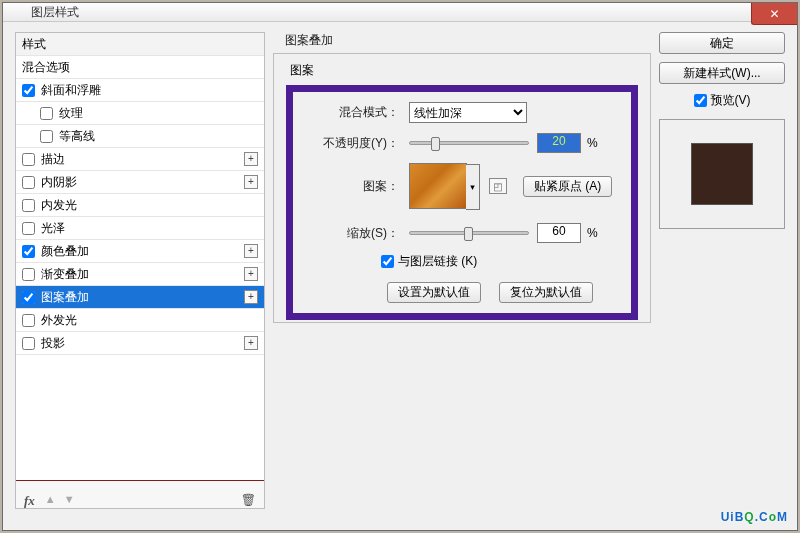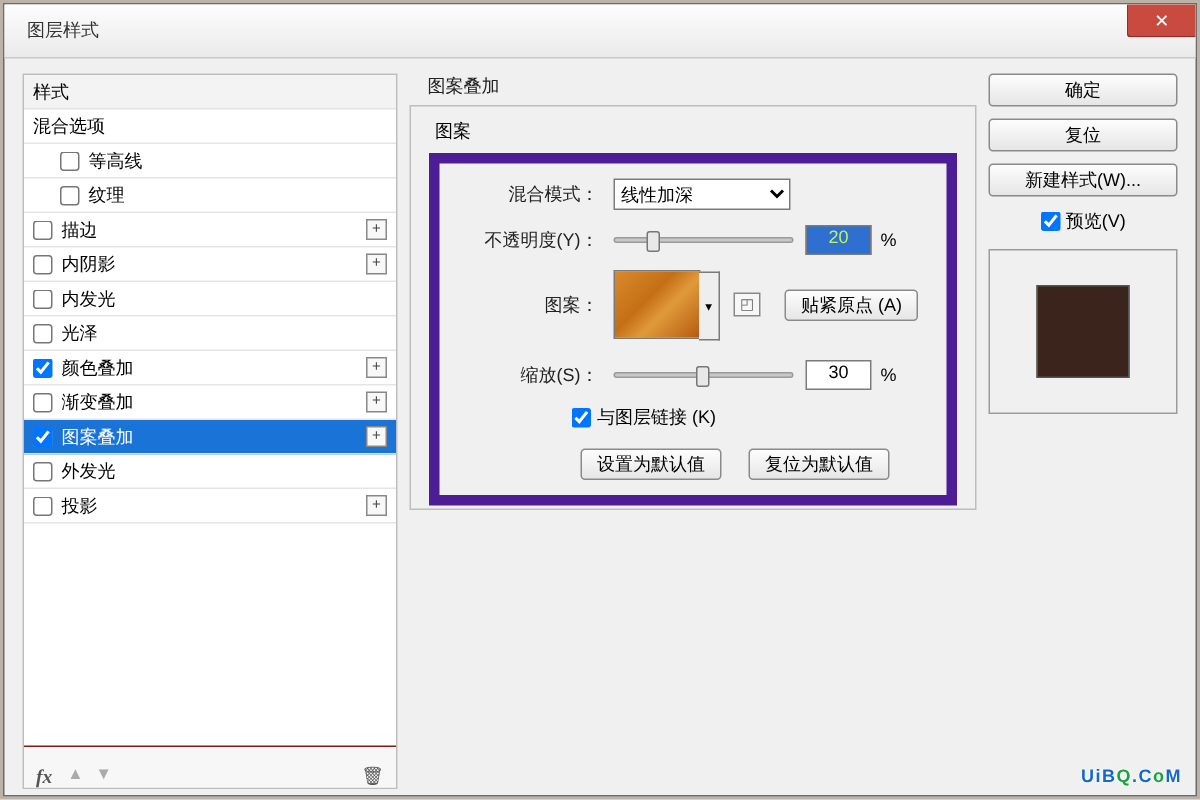--- a/index.html
+++ b/index.html
@@ -1,18 +1,18 @@
 <!DOCTYPE html>
 <html><head>
 <meta charset="utf-8">
 <style>
 * { box-sizing: border-box; margin: 0; padding: 0; font-family: "Microsoft YaHei", Tahoma, sans-serif; font-size: 12px; }
 body { background: #bbb3a8; width: 800px; height: 533px; position: relative; overflow: hidden; }
 .frame { position: absolute; left: 2px; top: 2px; width: 796px; height: 529px; background: #f0f0f0; border: 1px solid #6b6b6b; }
-.titlebar { height: 36px; background: linear-gradient(#fdfdfd,#eaeaea); border-bottom: 1px solid #c9c9c9; display: flex; align-items: center; padding-left: 15px; }
+.titlebar { height: 19px; background: linear-gradient(#fdfdfd,#eaeaea); border-bottom: 1px solid #c9c9c9; display: flex; align-items: flex-end; padding-left: 28px; }
 .titlebar .title { color: #333; }
 .closebtn { position: absolute; right: 0; top: 0; width: 46px; height: 22px; background: #c94a3f; color: #fff; display: flex; align-items: center; justify-content: center; font-size: 14px; border: 1px solid #8f2f27; border-top: none; border-right: none; border-bottom-left-radius: 3px; }
 .content { display: flex; height: calc(100% - 30px); }
 .left { width: 250px; border-right: 1px solid #bdbdbd; background: #fff; margin: 10px 0 10px 12px; border: 1px solid #bdbdbd; display: flex; flex-direction: column; }
 .left-list { flex: 1; overflow: hidden; }
 .lrow { display: flex; align-items: center; height: 23px; padding: 0 6px; border-bottom: 1px solid #e5e5e5; position: relative; }
 .lrow.head { background: #f3f3f3; font-weight: normal; }
 .lrow input[type=checkbox] { margin-right: 6px; }
 .lrow .indent { margin-left: 18px; }
 .lrow.selected { background: #1a74d8; color: #fff; }
@@ -66,26 +66,30 @@
     <div class="left">
       <div class="left-list">
         <div class="lrow head">
           <span>样式</span>
         </div>
         <div class="lrow">
           <span>混合选项</span>
         </div>
 
         <div class="lrow">
+          <input type="checkbox" checked="" style="">
+          <span>斜面和浮雕</span>
+        </div>
+        <div class="lrow">
+          <input type="checkbox" class="indent" style="">
+          <span>纹理</span>
+        </div>
+        <div class="lrow">
           <input type="checkbox" class="indent" style="">
           <span>等高线</span>
-        </div>
-        <div class="lrow">
-          <input type="checkbox" class="indent" style="">
-          <span>纹理</span>
         </div>
         <div class="lrow">
           <input type="checkbox" style="">
           <span>描边</span>
           <div class="plus">+</div>
         </div>
         <div class="lrow">
           <input type="checkbox" style="">
           <span>内阴影</span>
           <div class="plus">+</div>
@@ -161,41 +165,40 @@
             <div class="newdoc">◰</div>
             <div style="width:16px"></div>
             <div class="btn small">贴紧原点 (A)</div>
           </div>
 
           <div class="row">
             <span class="lbl">缩放(S)：</span>
             <div class="slider">
               <div class="thumb" style="left:46%"></div>
             </div>
-            <div class="numbox">30</div>
+            <div class="numbox">60</div>
             <span class="pct">%</span>
           </div>
 
           <div class="linkrow">
             <input type="checkbox" checked="" style="">
             <span style="margin-left:4px">与图层链接 (K)</span>
           </div>
 
           <div class="btnrow">
             <div class="btn small">设置为默认值</div>
             <div class="btn small">复位为默认值</div>
           </div>
 
         </div>
       </div>
     </div>
 
     <div class="right">
       <div class="btn">确定</div>
-      <div class="btn">复位</div>
       <div class="btn">新建样式(W)...</div>
       <div class="prev-chk">
         <input type="checkbox" checked="" style="">
         <span>预览(V)</span>
       </div>
       <div class="preview-box">
         <div class="preview-swatch"></div>
       </div>
     </div>
 

